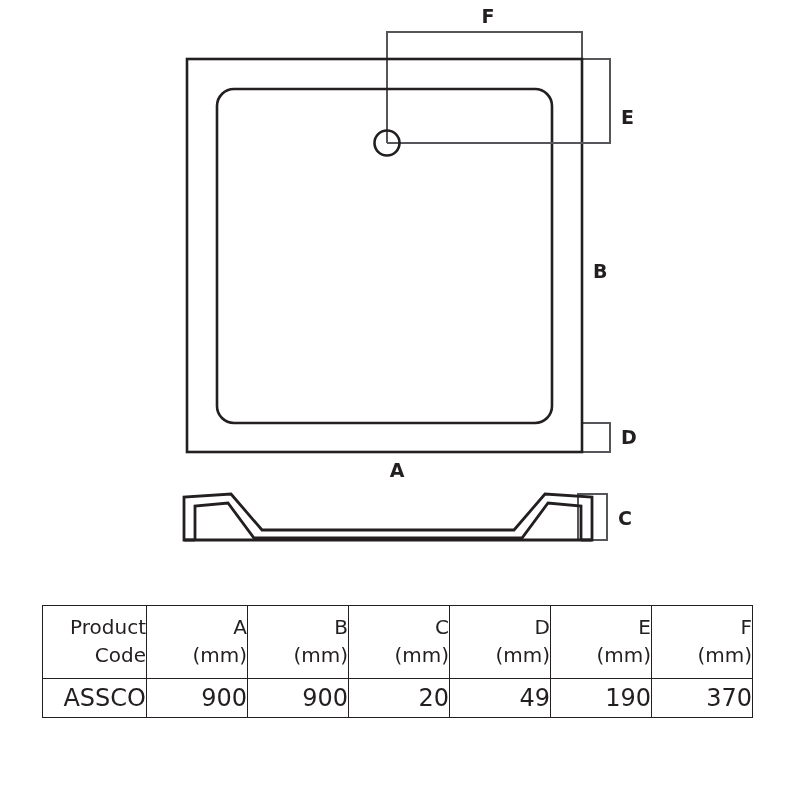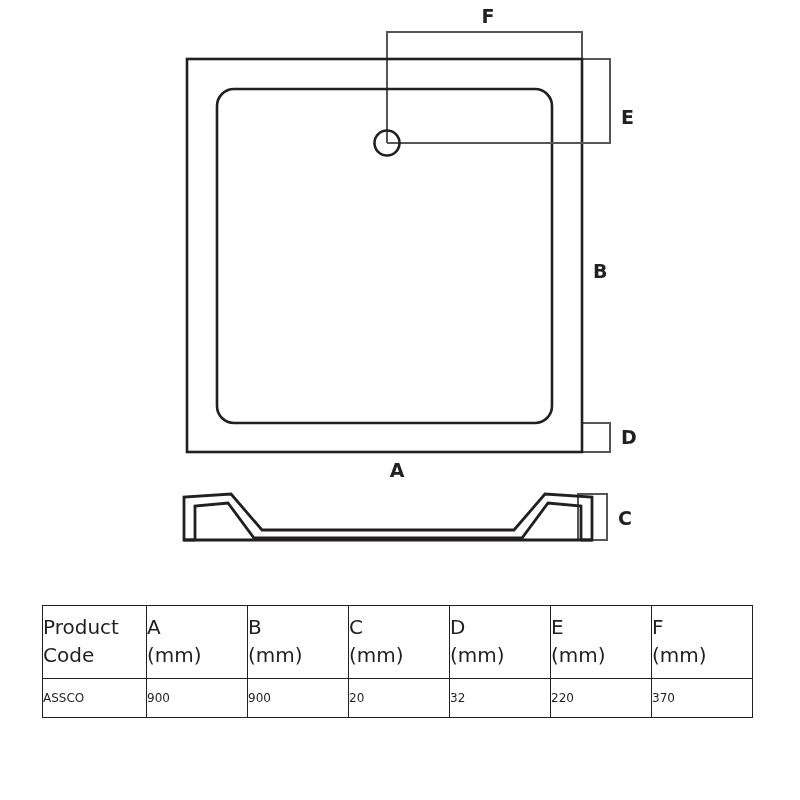--- a/index.html
+++ b/index.html
@@ -36,35 +36,35 @@
   .spec-table {
     position: absolute;
     left: 42px;
     top: 605px;
     width: 703px;
     border-collapse: collapse;
     table-layout: fixed;
   }
   .spec-table td, .spec-table th {
     border: 1.6px solid #231f20;
-    text-align: left;
+    text-align: right;
     vertical-align: middle;
     font-family: "DejaVu Sans", "Liberation Sans", sans-serif;
     font-weight: 400;
     color: #231f20;
     padding: 0;
   }
   .spec-table thead th {
     height: 72px;
     font-size: 20px;
     line-height: 1.38;
   }
   .spec-table tbody td {
     height: 38px;
-    font-size: 12px;
+    font-size: 24px;
   }
   .col-code { width: 103px; }
   .col-dim { width: 100px; }
   .hdr-line { display: block; }
 </style>
 </head>
 <body>
 
 <div id="drawing-root">
 
@@ -161,20 +161,20 @@
           <span class="hdr-line">(mm)</span>
         </th>
       </tr>
     </thead>
     <tbody>
       <tr>
         <td>ASSCO</td>
         <td>900</td>
         <td>900</td>
         <td>20</td>
-        <td>32</td>
-        <td>220</td>
+        <td>49</td>
+        <td>190</td>
         <td>370</td>
       </tr>
     </tbody>
   </table>
 
 </div>
 
 </body></html>

